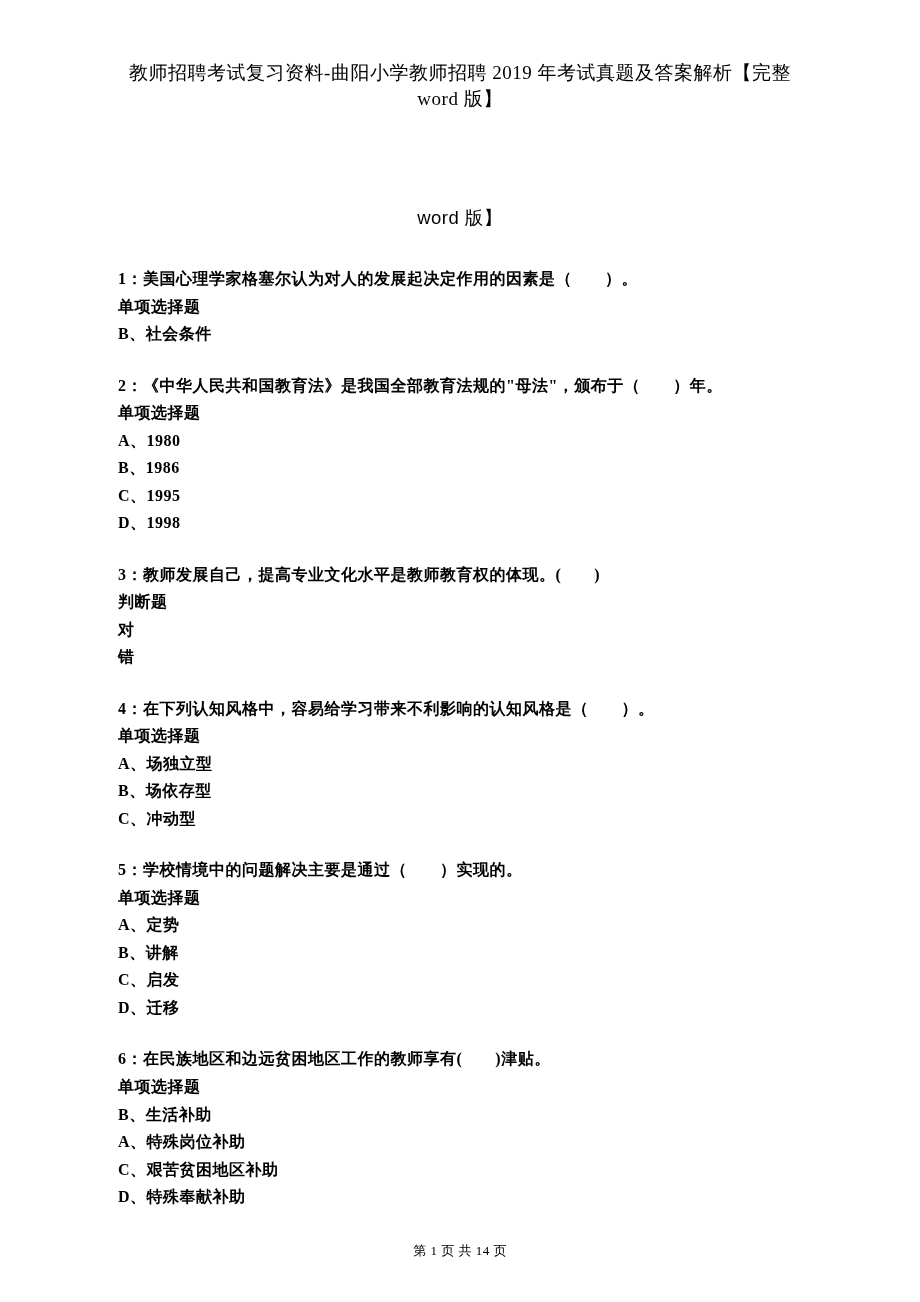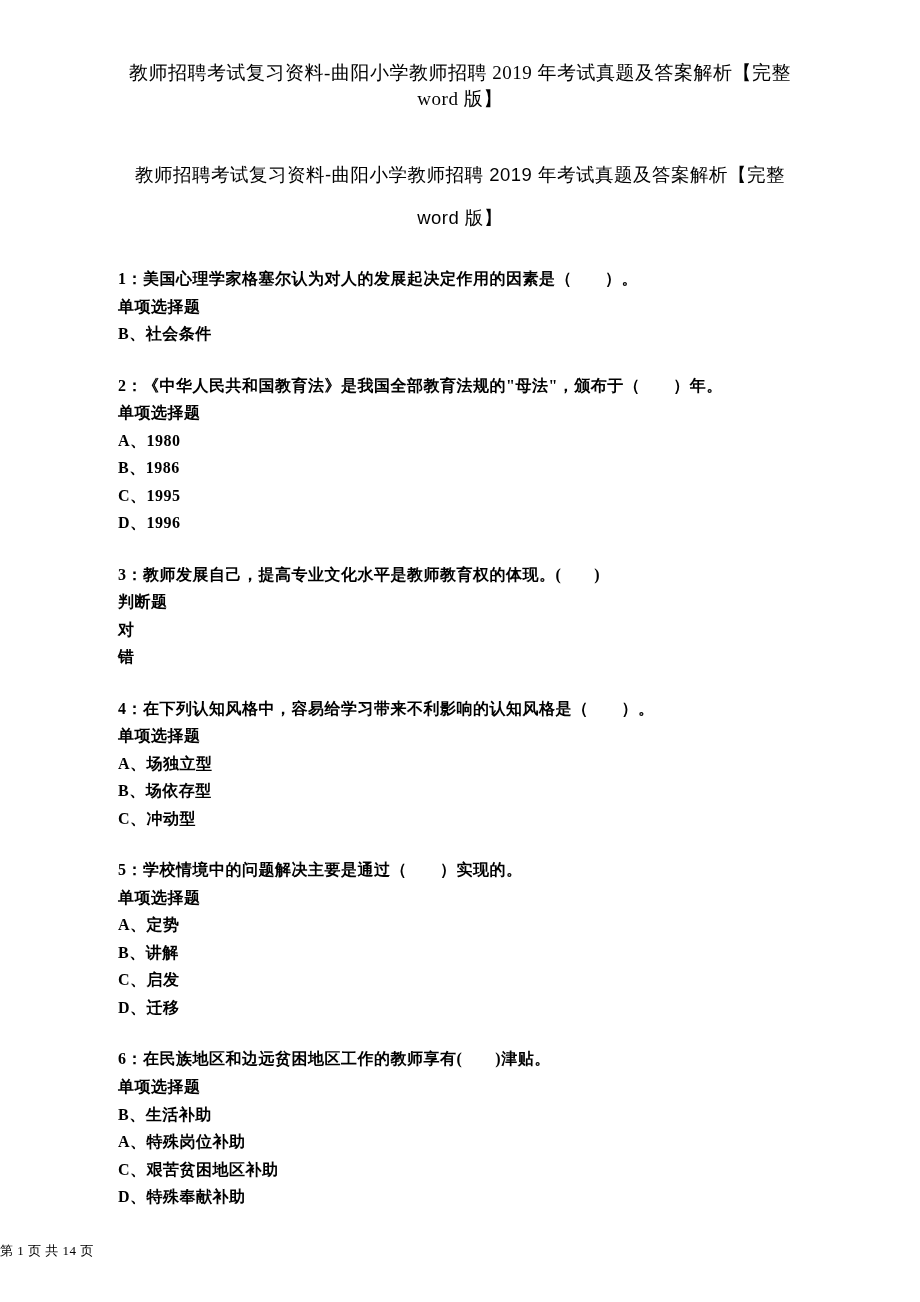--- a/index.html
+++ b/index.html
@@ -38,49 +38,50 @@
     font-weight: bold;
   }
   .question-block .line {
     display: block;
   }
   .footer {
     position: absolute;
     bottom: 42px;
     left: 0;
     right: 0;
+    text-align: center;
     font-size: 13px;
     letter-spacing: 0.5px;
   }
 </style>
 </head>
 <body>
 
 <div class="page">
 
   <div class="header">教师招聘考试复习资料-曲阳小学教师招聘 2019 年考试真题及答案解析【完整 word 版】</div>
 
   <div class="title">
-    <span>教师招聘考试复习资料-曲阳小学教师招聘 2019 年考试真题及答案解析【完整</span><br>
+    <br>
     <span>word 版】</span>
   </div>
 
   <div class="question-block">
     <span class="line">1：美国心理学家格塞尔认为对人的发展起决定作用的因素是（　　）。</span>
     <span class="line">单项选择题</span>
     <span class="line">B、社会条件</span>
   </div>
 
   <div class="question-block">
     <span class="line">2：《中华人民共和国教育法》是我国全部教育法规的"母法"，颁布于（　　）年。</span>
     <span class="line">单项选择题</span>
     <span class="line">A、1980</span>
     <span class="line">B、1986</span>
     <span class="line">C、1995</span>
-    <span class="line">D、1996</span>
+    <span class="line">D、1998</span>
   </div>
 
   <div class="question-block">
     <span class="line">3：教师发展自己，提高专业文化水平是教师教育权的体现。(　　)</span>
     <span class="line">判断题</span>
     <span class="line">对</span>
     <span class="line">错</span>
   </div>
 
   <div class="question-block">

